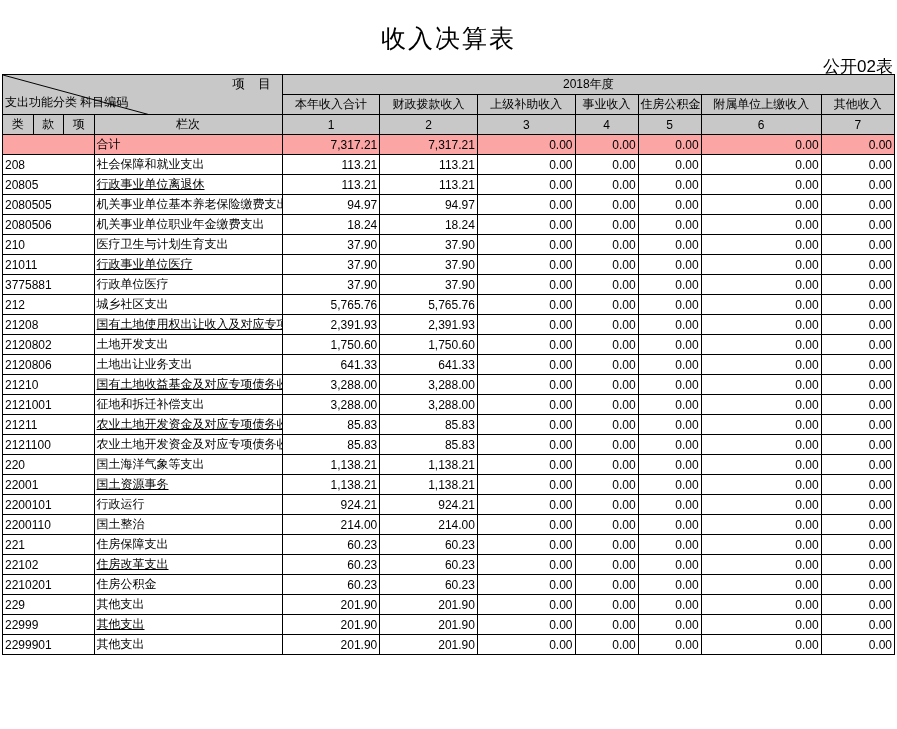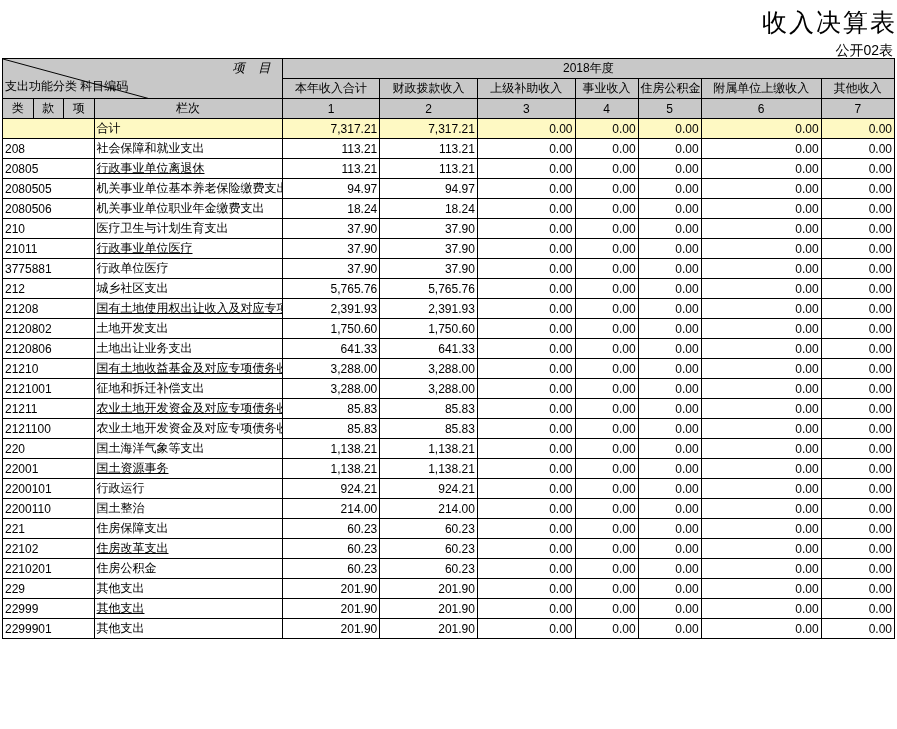--- a/index.html
+++ b/index.html
@@ -13,31 +13,31 @@
     font-family: "Liberation Sans", sans-serif;
     color: #000000;
     overflow: hidden;
   }
   .page {
     position: relative;
     width: 897px;
     height: 729px;
   }
   .doc-title {
-    text-align: right;
+    text-align: center;
     font-family: "Liberation Serif", serif;
     font-size: 25px;
     letter-spacing: 2px;
-    padding-top: 6px;
+    padding-top: 22px;
     padding-bottom: 4px;
   }
   .meta-row {
     display: flex;
     justify-content: flex-end;
-    font-size: 14px;
+    font-size: 17px;
     padding-right: 4px;
     height: 15px;
     line-height: 15px;
   }
   .meta-line2 {
     display: flex;
     justify-content: space-between;
     font-size: 11.5px;
     padding: 0 4px 2px 2px;
     height: 16px;
@@ -70,21 +70,21 @@
     font-size: 12px;
     line-height: 15px;
   }
   .num {
     text-align: right;
     padding-right: 4px;
   }
   .ctr { text-align: center; }
   .lft { text-align: left; }
   .sub-gray {
-    background: #fef9c3;
+    background: #fca5a5;
   }
   .tiny {
     font-size: 8px;
   }
   .ind1 { padding-left: 12px; text-decoration: underline; }
   .ind2 { padding-left: 22px; }
   .note {
     font-size: 13px;
     padding: 4px 0 0 4px;
   }
@@ -114,21 +114,20 @@
     line-height: 14px;
     text-align: right;
     width: 80px;
   }
   .split-cell .tr {
     position: absolute;
     right: 6px;
     top: 2px;
     font-size: 12.5px;
     letter-spacing: 5px;
-    font-style: italic;
   }
 </style>
 </head>
 <body>
 
 <div class="page">
 
   <div class="doc-title">收入决算表</div>
 
   <div class="meta-row">

